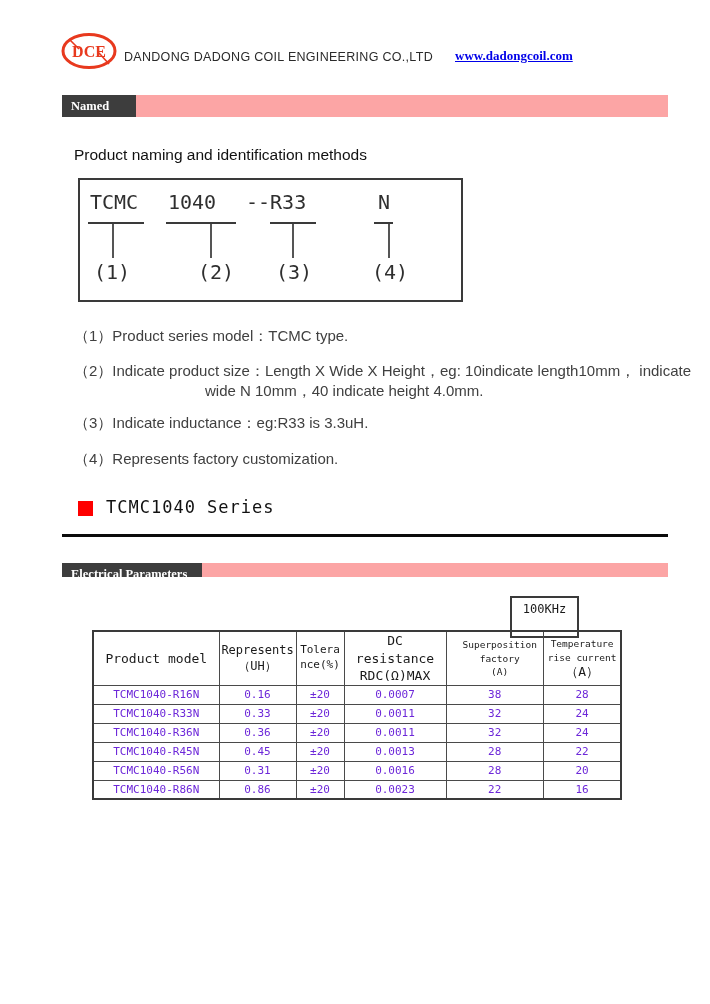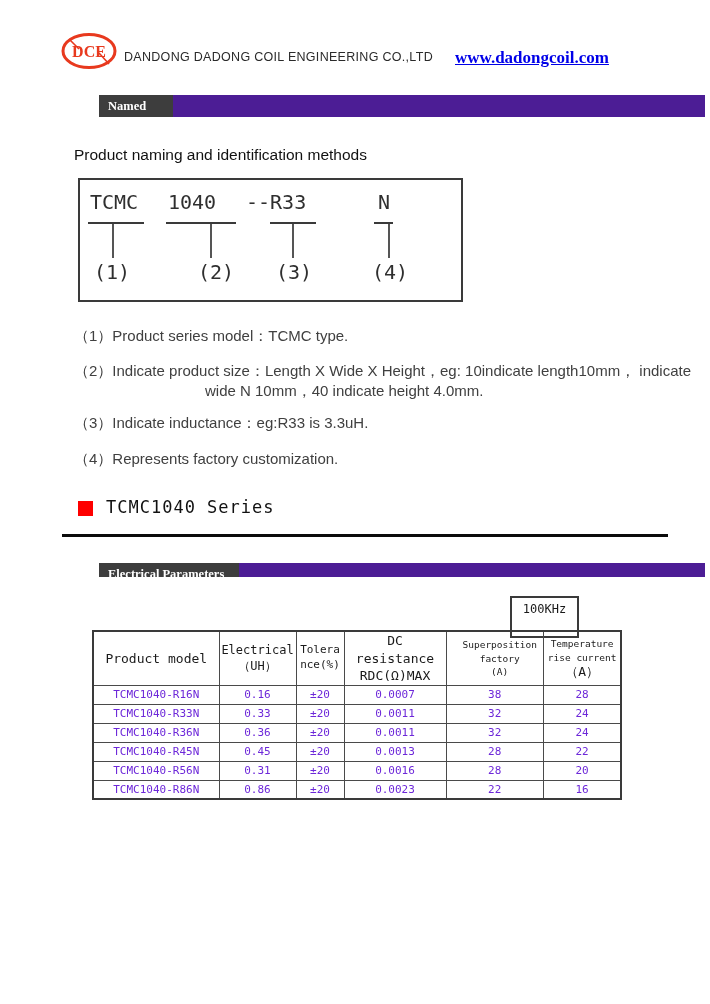--- a/index.html
+++ b/index.html
@@ -6,24 +6,24 @@
   html,body { background:#fff; }
   body {
     width:710px; height:1004px; position:relative; overflow:hidden;
     font-family:"Liberation Sans", sans-serif; color:#1a1a1a;
   }
   .abs { position:absolute; }
 
   
   .company-name { left:124px; top:50px; font-size:12.5px; letter-spacing:.3px; color:#2a2a2a; }
   .website { left:455px; top:48px; font-family:"Liberation Serif", serif; font-weight:bold;
-             font-size:17px; color:#0000e8; text-decoration:underline; }
-
-  
-  .section-bar { left:62px; width:606px; height:22px; display:flex; background:#4c1d95;margin-left:37px; }
+             font-size:13px; color:#0000e8; text-decoration:underline; }
+
+  
+  .section-bar { left:62px; width:606px; height:22px; display:flex; background:#fca5a5; }
   .section-tag { height:100%; background:#3d3d3d; color:#fff; font-family:"Liberation Serif", serif;
                  font-weight:bold; font-size:12.5px; line-height:22px; padding-left:9px; }
   .bar-named { top:95px; }
   .bar-electrical { top:563px; height:14px; }
   .bar-electrical .section-tag { line-height:23px; width:140px; }
   .bar-named .section-tag { width:74px; }
 
   .page-title { left:74px; top:146px; font-size:15.5px; color:#111; }
 
   
@@ -120,21 +120,21 @@
 
 <div class="abs freq-box">100KHz</div>
 
 <table class="abs params-table">
   <thead>
     <tr>
       <th class="c0">
         <span class="h-main">Product model</span>
       </th>
       <th class="c1">
-        <span class="h-mid">Electrical</span>
+        <span class="h-mid">Represents</span>
         <span class="h-mid">（UH）</span>
       </th>
       <th class="c2">
         <span class="h-mid" style="font-size:11px;">Tolera</span>
         <span class="h-mid" style="font-size:11px;">nce(%)</span>
       </th>
       <th class="c3">
         <span class="h-main">DC resistance</span>
         <span class="h-main">RDC(Ω)MAX</span>
       </th>

